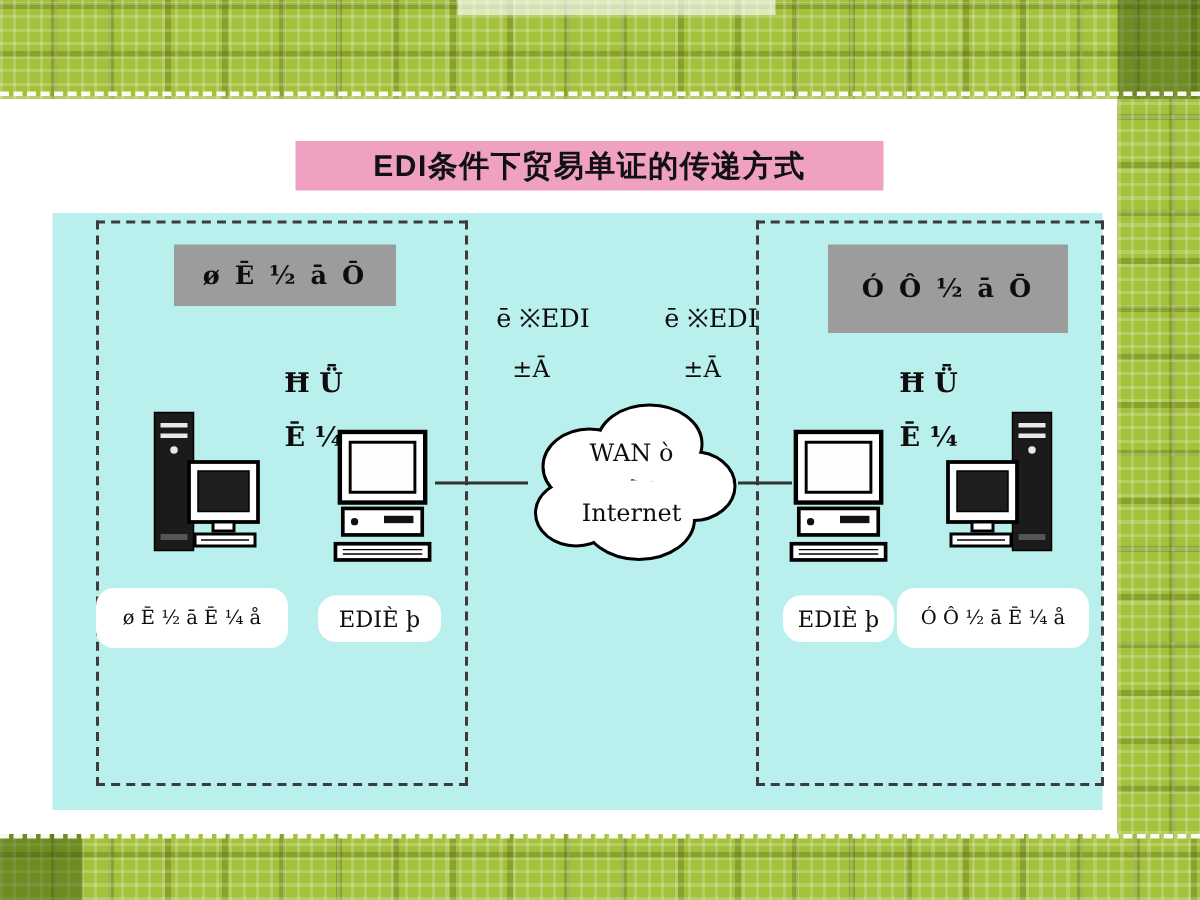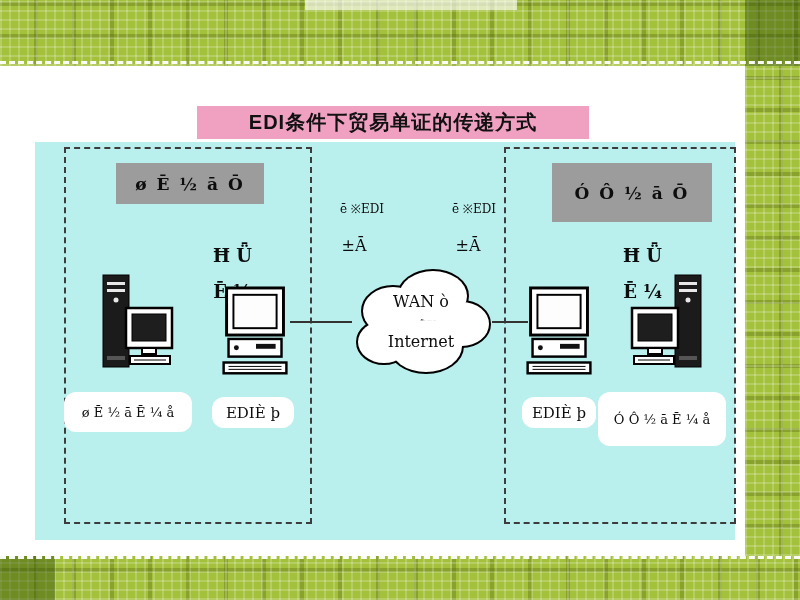--- a/index.html
+++ b/index.html
@@ -23,44 +23,44 @@
   .right-band  { left:745px; top:66px; width:55px; height:490px; }
   .top-light-strip { left:305px; top:0; width:212px; height:10px; background:rgba(255,255,255,0.65); }
   .corner-overlay { background:rgba(45,75,0,0.45); }
   .corner-tr { left:745px; top:0; width:55px; height:66px; }
   .corner-bl { left:0; top:556px; width:55px; height:44px; }
   .dash-line { width:800px; height:0; border-top:3px dashed rgba(255,255,255,0.95); }
   .dash-top    { left:0; top:61px; }
   .dash-bottom { left:0; top:556px; }
 
   .title-bar {
-    left:197px; top:106px; width:392px; height:33px;
+    left:197px; top:94px; width:392px; height:33px;
     background:#f0a1c2; display:flex; align-items:center; justify-content:center;
     font-family:"Liberation Sans", sans-serif; font-weight:bold; font-size:20px; color:#111;
     letter-spacing:1px;
   }
   .cyan-panel { left:35px; top:142px; width:700px; height:398px; background:#b9f0ee; }
 
   .dashed-box { border:2px dashed #3c3c3c; background:transparent; }
   .left-dashed-box  { left:64px;  top:147px; width:248px; height:377px; }
   .right-dashed-box { left:504px; top:147px; width:232px; height:377px; }
 
   .gray-header {
     background:#9c9c9c; display:flex; align-items:center; justify-content:center;
     font-size:17px; font-weight:600; color:#0d0d0d; letter-spacing:2px;
   }
   .gray-header-left  { left:116px; top:163px; width:148px; height:41px;justify-content:center; }
   .gray-header-right { left:552px; top:163px; width:160px; height:59px; }
 
   .note-block { width:86px; text-align:center; font-size:18px; font-weight:600; color:#0d0d0d; }
-  .note-line { line-height:36px;text-align:right; }
+  .note-line { line-height:36px; }
   .note-left  { left:166px; top:238px; }
   .note-right { left:576px; top:238px; }
 
-  .edi-label { font-size:12px; color:#0d0d0d; text-align:center; width:96px; }
+  .edi-label { font-size:17px; color:#0d0d0d; text-align:center; width:96px; }
   .edi-left  { left:314px; top:200px; }
   .edi-right { left:426px; top:200px; }
   .edi-sub   { font-size:16px; color:#0d0d0d; text-align:center; width:52px; }
   .edi-sub-left  { left:328px; top:236px; }
   .edi-sub-right { left:442px; top:236px; }
 
   .cloud-svg { left:348px; top:256px; width:146px; height:132px; }
   .cloud-text { width:122px; text-align:center; font-size:16px; color:#0d0d0d; }
   .cloud-line1 { left:360px; top:292px; }
   .cloud-line2 { left:360px; top:332px; }
@@ -75,21 +75,21 @@
   .ws-right    { left:524px; top:286px; width:72px; height:102px; }
   .combo-right { left:628px; top:272px; width:76px; height:108px; transform:scaleX(-1); }
 
   .white-label {
     background:#ffffff; display:flex; align-items:center; justify-content:center;
     color:#0d0d0d; white-space:nowrap;border-radius:12px;
   }
   .label-ll { left:64px;  top:392px; width:128px; height:40px; font-size:13px; }
   .label-lc { left:212px; top:397px; width:82px;  height:31px; font-size:15px; }
   .label-rc { left:522px; top:397px; width:74px;  height:31px; font-size:15px; }
-  .label-rr { left:598px; top:392px; width:128px; height:54px; font-size:13px; }
+  .label-rr { left:598px; top:392px; width:128px; height:40px; font-size:13px; }
 </style>
 </head>
 <body>
 
 <div class="slide">
 
   <div class="abs plaid top-band"></div>
   <div class="abs plaid bottom-band"></div>
   <div class="abs plaid right-band"></div>
   <div class="abs top-light-strip"></div>

